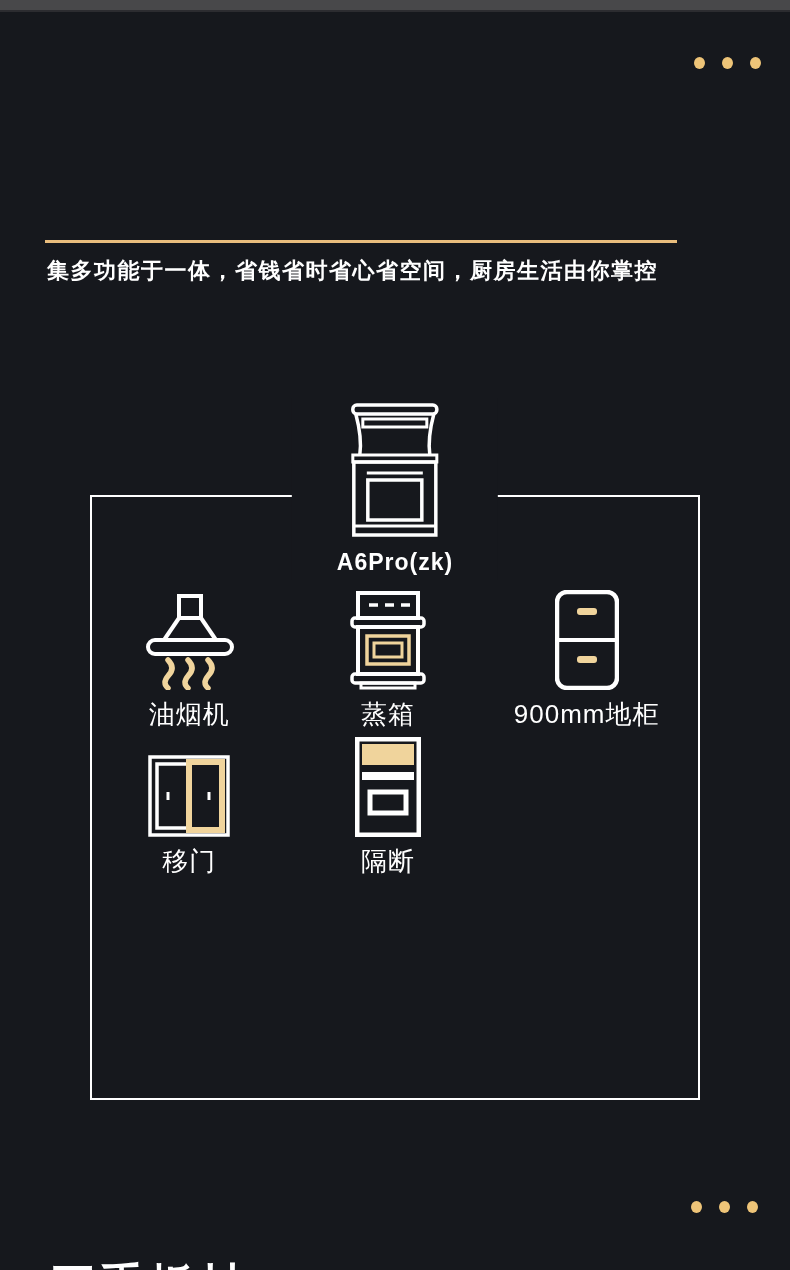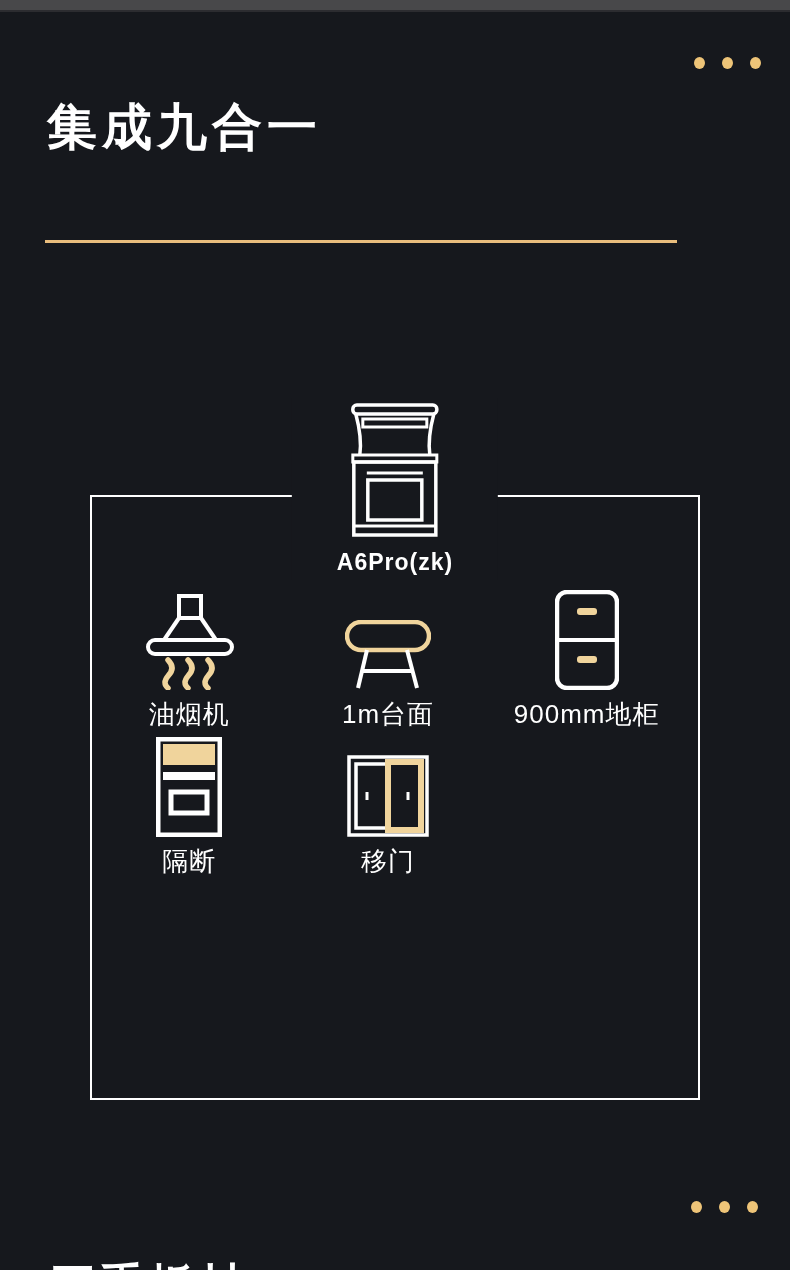--- a/index.html
+++ b/index.html
@@ -88,25 +88,25 @@
 
   <div class="topbar"></div>
 
   <div class="dots top">
     <span class="dot"></span>
     <span class="dot"></span>
     <span class="dot"></span>
   </div>
 
   <div class="headline">
-    <div>集成九合一</div>
   </div>
 
   <div class="divider"></div>
 
+  <div class="subtitle">集多功能于一体，省钱省时省心省空间，厨房生活由你掌控</div>
 
   <div class="feature-box"></div>
 
   <div class="product">
     <svg width="90" height="134" viewBox="0 0 90 134">
       <rect class="stroke-w" x="3" y="2" width="84" height="9" rx="4" stroke-width="3.5"></rect>
       <rect class="stroke-w" x="13" y="16" width="64" height="8" stroke-width="3"></rect>
       <path class="stroke-w" d="M6,11 C10,26 12,38 10,52" stroke-width="3.5"></path>
       <path class="stroke-w" d="M84,11 C80,26 78,38 80,52" stroke-width="3.5"></path>
       <rect class="stroke-w" x="3" y="52" width="84" height="7" stroke-width="3"></rect>
@@ -129,66 +129,72 @@
         <g class="stroke-g" stroke-width="5.5" stroke-linecap="round">
           <path d="M27,66 Q35,74 27,82 Q21,89 27,94"></path>
           <path d="M47,66 Q55,74 47,82 Q41,89 47,94"></path>
           <path d="M67,66 Q75,74 67,82 Q61,89 67,94"></path>
         </g>
       </svg>
       <div class="feat-label">油烟机</div>
     </div>
 
 
-
-
-
-    <div class="cell">
-      <svg width="86" height="70" viewBox="0 0 86 70">
-        <rect class="stroke-g" x="2" y="2" width="82" height="28" rx="14" stroke-width="4.5"></rect>
-        <g class="stroke-w" stroke-width="4">
-          <path d="M22,30 L13,68"></path>
-          <path d="M62,30 L72,68"></path>
-          <path d="M17,51 H67"></path>
+    <div class="cell">
+      <svg width="78" height="99" viewBox="0 0 78 99">
+        <rect class="stroke-w" x="9" y="2" width="60" height="25" stroke-width="4"></rect>
+        <g class="stroke-w" stroke-width="3.5">
+          <path d="M20,14 h9"></path>
+            <path d="M36,14 h9"></path>
+            <path d="M52,14 h9"></path>
         </g>
-      </svg>
-      <div class="feat-label">1m台面</div>
-    </div>
+        <rect class="stroke-w" x="3" y="27" width="72" height="9" rx="3" stroke-width="3.5"></rect>
+        <rect class="stroke-w" x="9" y="36" width="60" height="47" stroke-width="4"></rect>
+        <rect class="stroke-g" x="18" y="45" width="42" height="28" stroke-width="3.5"></rect>
+        <rect class="stroke-g" x="25" y="52" width="28" height="14" stroke-width="3"></rect>
+        <rect class="stroke-w" x="3" y="83" width="72" height="9" rx="3" stroke-width="3.5"></rect>
+        <rect class="stroke-w" x="12" y="92" width="54" height="5" stroke-width="3"></rect>
+      </svg>
+      <div class="feat-label">蒸箱</div>
+    </div>
+
+
+
 
     <div class="cell">
       <svg width="64" height="100" viewBox="0 0 64 100">
         <rect class="stroke-w" x="2" y="2" width="60" height="96" rx="10" stroke-width="4.5"></rect>
         <path class="stroke-w" d="M2,50 H62" stroke-width="4"></path>
         <rect class="fill-g" x="22" y="18" width="20" height="7" rx="3"></rect>
         <rect class="fill-g" x="22" y="66" width="20" height="7" rx="3"></rect>
       </svg>
       <div class="feat-label">900mm地柜</div>
-    </div>
-
-    <div class="cell">
-      <svg width="66" height="100" viewBox="0 0 66 100">
-        <rect class="stroke-w" x="2" y="2" width="62" height="96" stroke-width="5"></rect>
-        <rect class="fill-g" x="7" y="7" width="52" height="21"></rect>
-        <rect class="fill-w" x="7" y="35" width="52" height="8"></rect>
-        <rect class="stroke-w" x="15" y="55" width="36" height="21" stroke-width="5"></rect>
-      </svg>
-      <div class="feat-label">隔断</div>
     </div>
 
     <div class="cell">
       <svg width="82" height="82" viewBox="0 0 82 82">
         <rect class="stroke-w" x="2" y="2" width="78" height="78" stroke-width="3.5"></rect>
         <rect class="stroke-w" x="9" y="9" width="32" height="64" stroke-width="3.5"></rect>
         <rect class="stroke-g" x="41" y="7" width="33" height="68" stroke-width="6"></rect>
         <path class="stroke-w" d="M20,37 v8" stroke-width="3"></path>
         <path class="stroke-w" d="M61,37 v8" stroke-width="3"></path>
       </svg>
       <div class="feat-label">移门</div>
     </div>
 
+    <div class="cell">
+      <svg width="66" height="100" viewBox="0 0 66 100">
+        <rect class="stroke-w" x="2" y="2" width="62" height="96" stroke-width="5"></rect>
+        <rect class="fill-g" x="7" y="7" width="52" height="21"></rect>
+        <rect class="fill-w" x="7" y="35" width="52" height="8"></rect>
+        <rect class="stroke-w" x="15" y="55" width="36" height="21" stroke-width="5"></rect>
+      </svg>
+      <div class="feat-label">隔断</div>
+    </div>
+
   </div>
 
   <div class="dots bottom">
     <span class="dot"></span>
     <span class="dot"></span>
     <span class="dot"></span>
   </div>
 
   <div class="next-section">三重板材</div>
 

